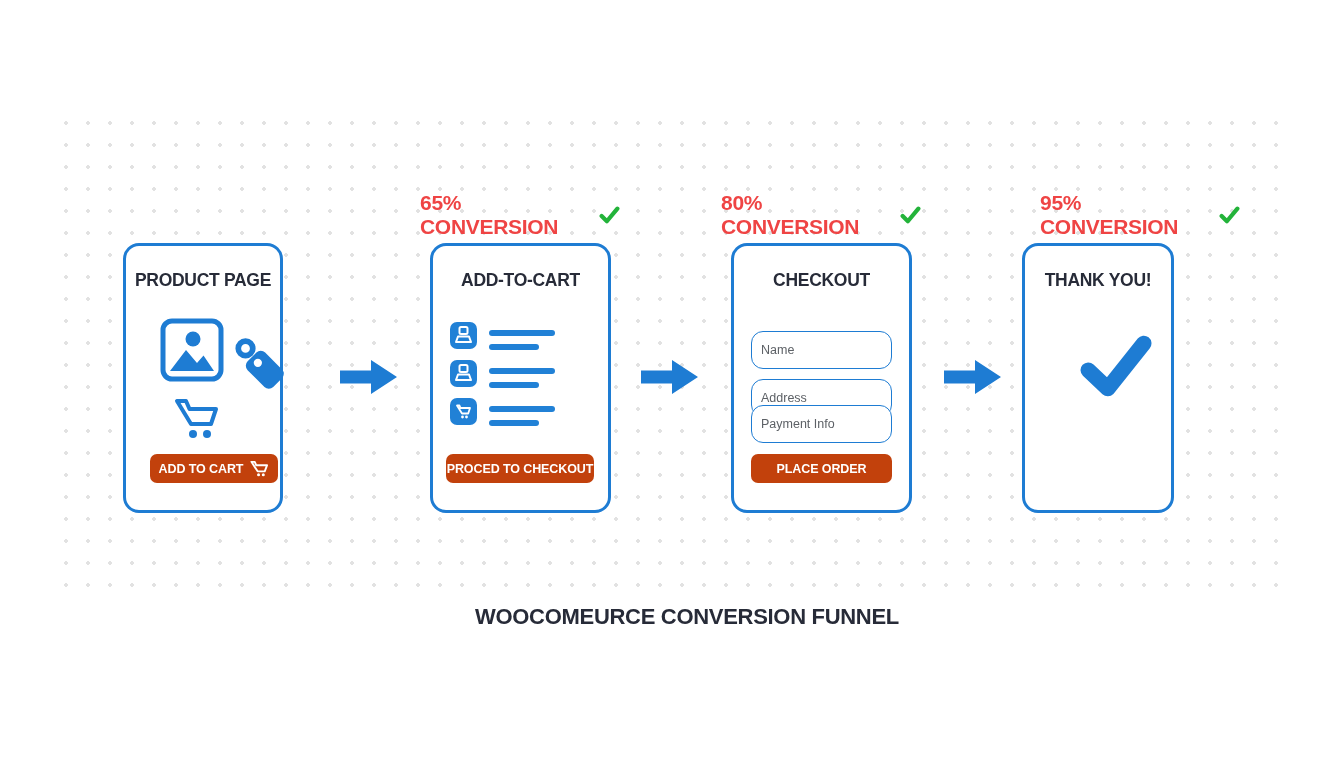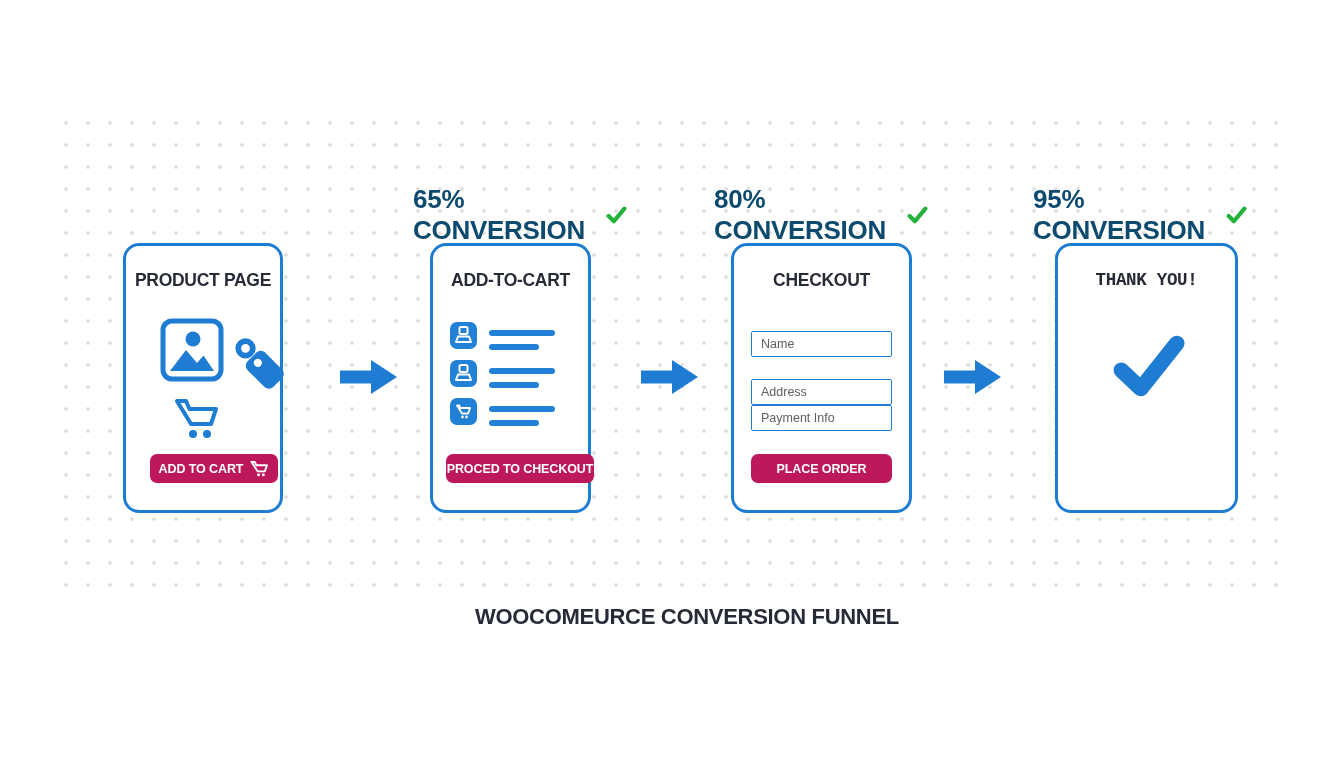--- a/index.html
+++ b/index.html
@@ -8,44 +8,44 @@
 
   .dot-grid {
     position:absolute; left:55px; top:112px; width:1236px; height:488px;
     background-image: radial-gradient(circle, #e2e2e2 1.6px, transparent 1.8px);
     background-size: 22px 22px;
   }
 
   .conv-label {
     position:absolute; top:201px; height:28px; display:flex;
     align-items:center; justify-content:center; gap:21px;
-    font-size:26px; font-weight:bold; letter-spacing:-0.3px; color:#0c4a6e;
+    font-size:21px; font-weight:bold; letter-spacing:-0.3px; color:#ef4444;
   }
   #conv-add-to-cart { left:420px; width:200px; }
   #conv-checkout    { left:721px; width:200px; }
   #conv-thank-you   { left:1024px; width:200px;margin-left:16px; }
   .conv-check { display:flex; align-items:center; }
 
   .card {
     position:absolute; top:243px; width:160px; height:270px;
     background:#ffffff; border:3px solid #1e7cd3; border-radius:16px;
   }
   #card-product-page { left:123px; }
-  #card-add-to-cart  { left:430px; width:161px;padding-left:48px; }
+  #card-add-to-cart  { left:430px; width:181px;padding-left:48px; }
   #card-checkout     { left:731px; width:181px; }
-  #card-thank-you    { left:1055px; width:183px;font-family:Liberation Mono, monospace; }
+  #card-thank-you    { left:1022px; width:152px; }
 
   .card-title {
     position:absolute; top:24px; left:0; width:100%; text-align:center;
     font-size:17.5px; font-weight:bold; letter-spacing:-0.3px; color:#272b38;
   }
 
   .btn {
     position:absolute; top:208px; height:29px;
-    background:#be185d; border:none; border-radius:7px;
+    background:#c2410c; border:none; border-radius:7px;
     color:#ffffff; font-family:"Liberation Sans", sans-serif;
     font-size:12.5px; font-weight:bold; letter-spacing:-0.1px;
     display:flex; align-items:center; justify-content:center; gap:7px;
     cursor:pointer;
   }
 
   
   .img-icon  { position:absolute; left:34px;  top:72px; }
   .tag-icon  { position:absolute; left:108px; top:90px; }
   .cart-icon { position:absolute; left:48px;  top:150px; }
@@ -55,22 +55,22 @@
   .list-row { position:absolute; left:17px; display:flex; gap:12px; }
   .row-1 { top:76px; } .row-2 { top:114px; } .row-3 { top:152px; }
   .row-lines { padding-top:8px; display:flex; flex-direction:column; gap:8px; }
   .bar { height:6px; border-radius:3px; background:#2181d6; }
   .bar-long  { width:66px; }
   .bar-short { width:50px; }
   #btn-proceed { left:13px; width:148px; }
 
   
   .field {
-    position:absolute; left:17px; width:141px; height:26px;
-    border:1.5px solid #1e7cd3; border-radius:2px; background:#ffffff;
+    position:absolute; left:17px; width:141px; height:38px;
+    border:1.5px solid #1e7cd3; border-radius:12px; background:#ffffff;
     font-family:"Liberation Sans", sans-serif; font-size:12.5px; color:#333;
     padding:0 9px; outline:none;
   }
   .field::placeholder { color:#5d6166; opacity:1; }
   #field-name    { top:85px; }
   #field-address { top:133px; }
   #field-payment { top:159px; }
   #btn-place-order { left:17px; width:141px; }
 
   

